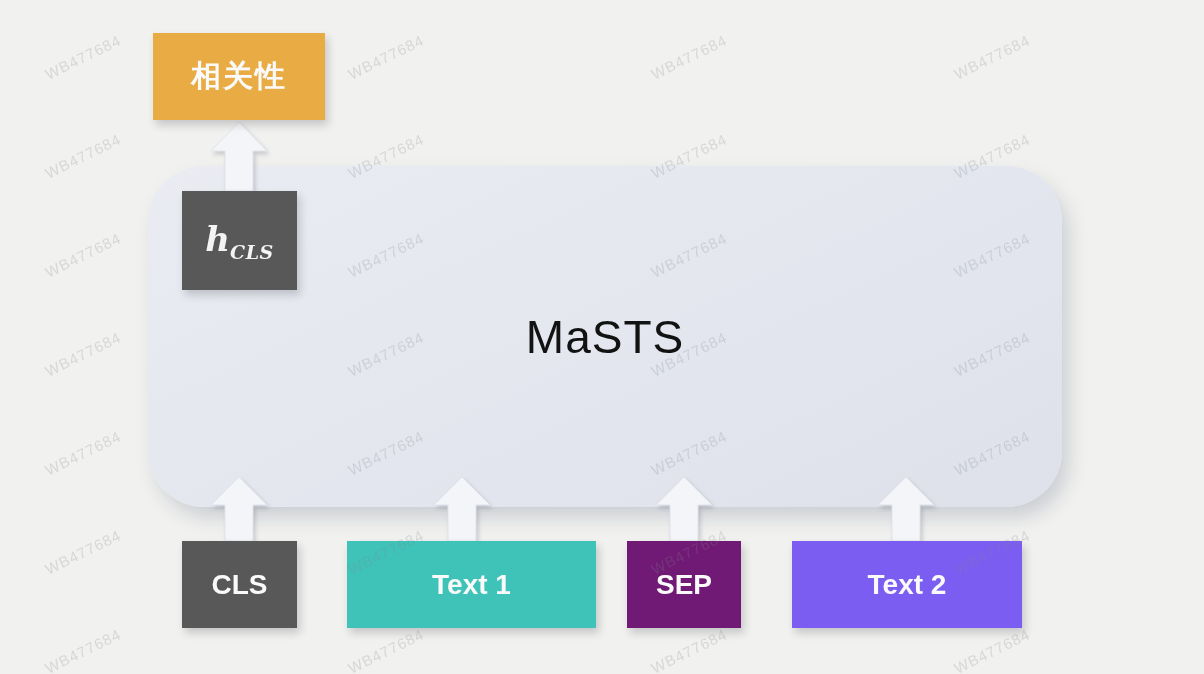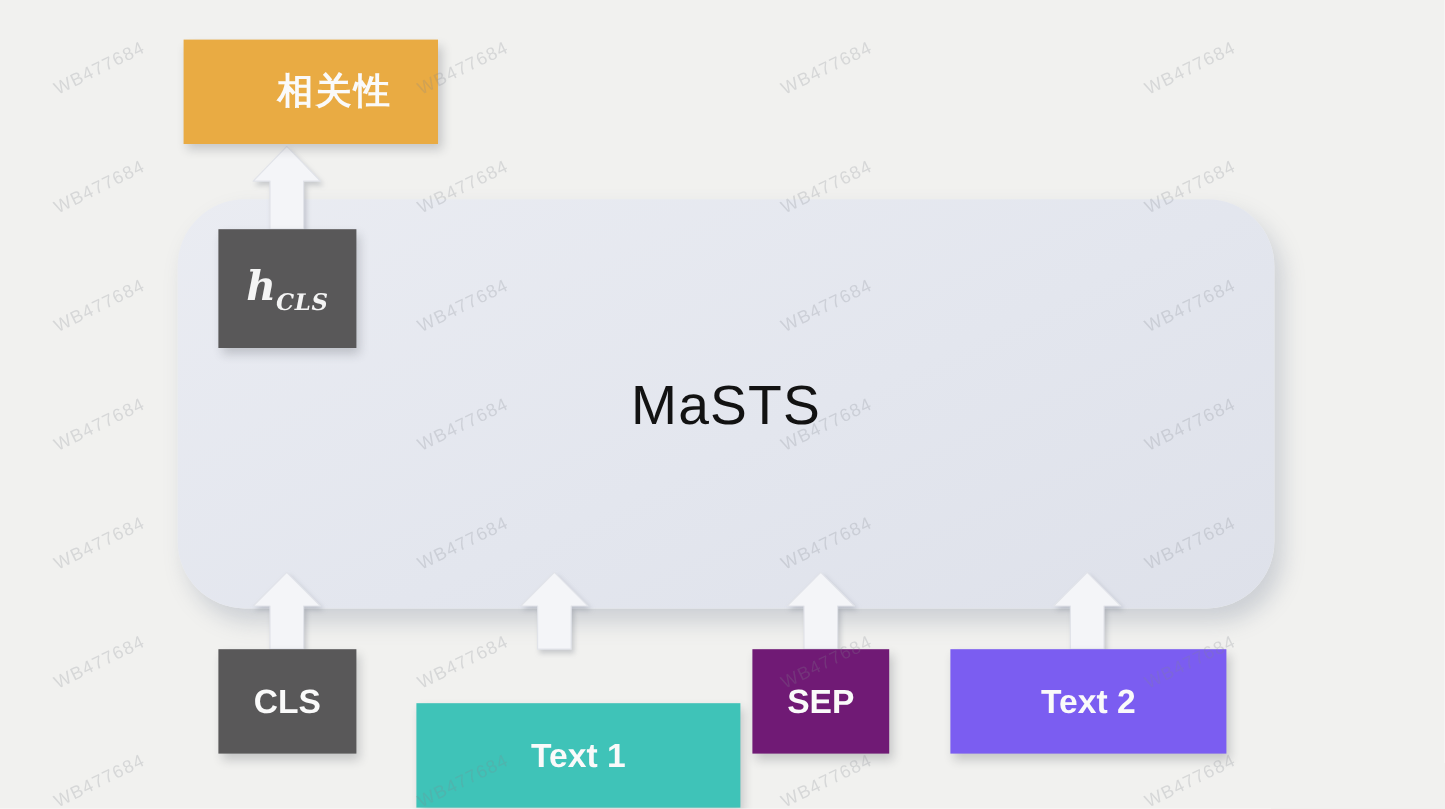--- a/index.html
+++ b/index.html
@@ -45,28 +45,27 @@
     justify-content: center;
     color: #fafafa;
     font-weight: 700;
     box-shadow: 3px 5px 8px rgba(45, 48, 60, 0.22);
     z-index: 3;
   }
   .node-output {
     left: 153px; top: 33px; width: 172px; height: 87px;
     font-size: 30px;
     letter-spacing: 2px;
-    padding-left: 40px;
   }
   .node-hidden {
     left: 182px; top: 191px; width: 115px; height: 99px;
   }
   .node-input { top: 541px; height: 87px; font-size: 28px; }
   .node-cls   { left: 182px; width: 115px; }
-  .node-text1 { left: 347px; width: 270px; margin-top: 45px; }
+  .node-text1 { left: 347px; width: 249px; }
   .node-sep   { left: 627px; width: 114px; }
   .node-text2 { left: 792px; width: 230px; }
 
   
   .math-symbol {
     font-family: "DejaVu Serif", "Liberation Serif", serif;
     font-style: italic;
     font-weight: 700;
     font-size: 34px;
     color: #f4f4f4;

